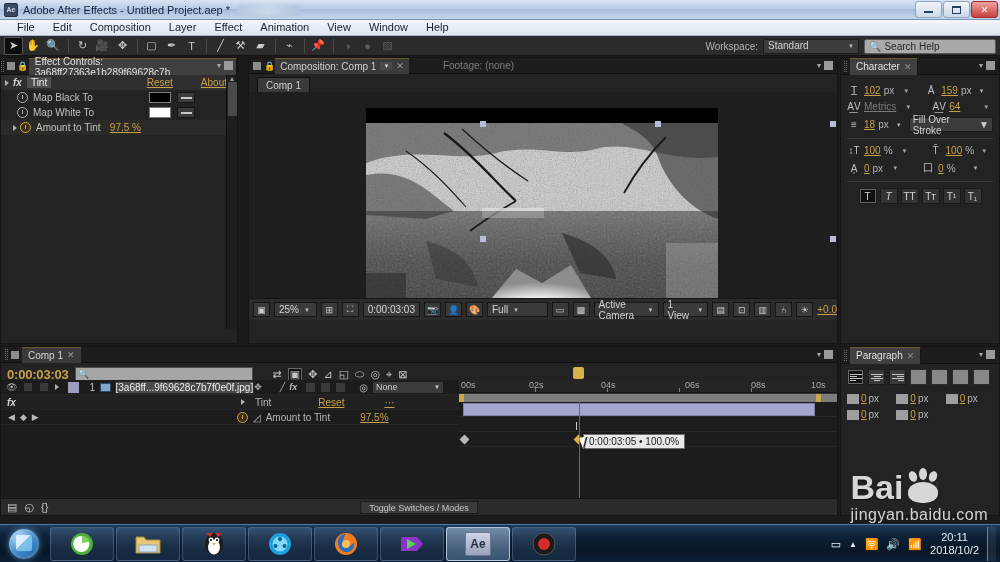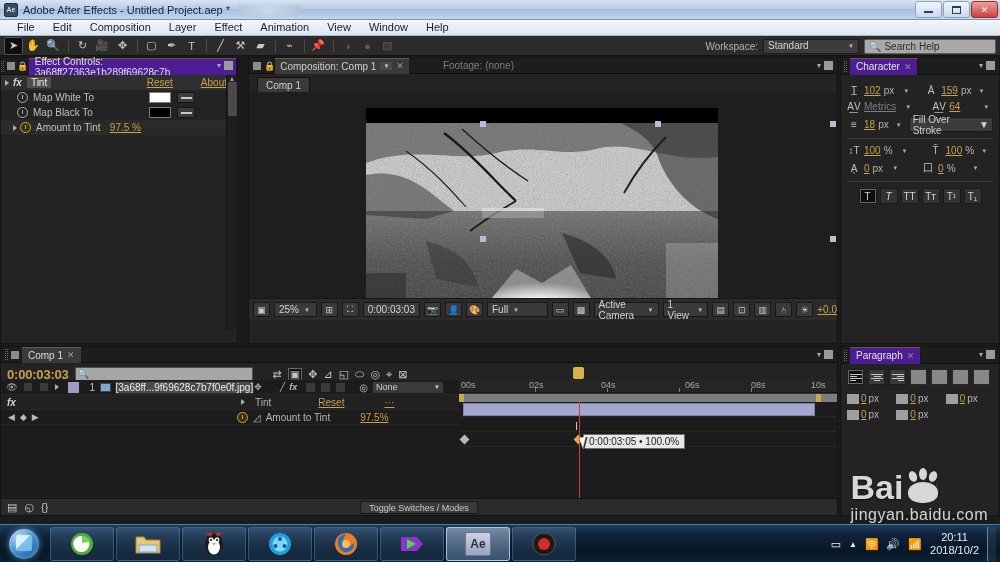--- a/index.html
+++ b/index.html
@@ -86,21 +86,21 @@
   .panel { position:absolute; background:#232323; border:1px solid #141414; }
   .panel-tabbar {
     height:17px; background:#1d1d1d; display:flex; align-items:center;
     border-bottom:1px solid #0f0f0f; position:relative;
   }
   .ptab {
     height:17px; display:flex; align-items:center; gap:4px; padding:0 6px;
     font-size:10px; color:#b9b9b9; background:#2e2e2e;
     border-right:1px solid #161616;
   }
-  .ptab.active { background:#4c1d95; color:#e2e2e2; border-top:1px solid #6c5a32; }
+  .ptab.active { background:#404040; color:#e2e2e2; border-top:1px solid #6c5a32; }
   .ptab .x { font-size:9px; color:#8d8d8d; }
   .tab-grip { width:3px; height:11px; border-left:1px dotted #6a6a6a; border-right:1px dotted #6a6a6a; }
   .sq { width:8px; height:8px; background:#8d8d8d; }
   .lock-ico { font-size:9px; color:#9a9a9a; }
   .panel-menu { position:absolute; right:4px; top:3px; display:flex; align-items:center; gap:3px; color:#a9a9a9; font-size:8px; }
   .panel-menu .mbox { width:9px; height:9px; background:#9a9a9a; }
 
   
   #effect-controls { left:0; top:57px; width:238px; height:287px; }
   .ec-sub {
@@ -355,28 +355,28 @@
     <div class="ec-body">
       <div class="ec-row hdr">
         <span class="tri"></span>
         <span class="fx-badge">fx</span>
         <span class="fx-name">Tint</span>
         <span class="ec-reset">Reset</span>
         <span class="ec-about">About</span>
       </div>
       <div class="ec-row">
         <span class="stopwatch"></span>
+        <span class="ec-label">Map Black To</span>
+        <span class="swatch" style="background:#000"></span>
+        <span class="eyed"></span>
+      </div>
+      <div class="ec-row">
+        <span class="stopwatch"></span>
         <span class="ec-label">Map White To</span>
         <span class="swatch" style="background:#fff"></span>
-        <span class="eyed"></span>
-      </div>
-      <div class="ec-row">
-        <span class="stopwatch"></span>
-        <span class="ec-label">Map Black To</span>
-        <span class="swatch" style="background:#000"></span>
         <span class="eyed"></span>
       </div>
       <div class="ec-row sel">
         <span class="tri" style="margin-left:8px;margin-right:3px"></span>
         <span class="stopwatch on" style="margin-left:0"></span>
         <span class="ec-label">Amount to Tint</span>
         <span class="ec-val">97.5 %</span>
       </div>
       <div class="ec-scroll">
         <div class="up">▲</div>

